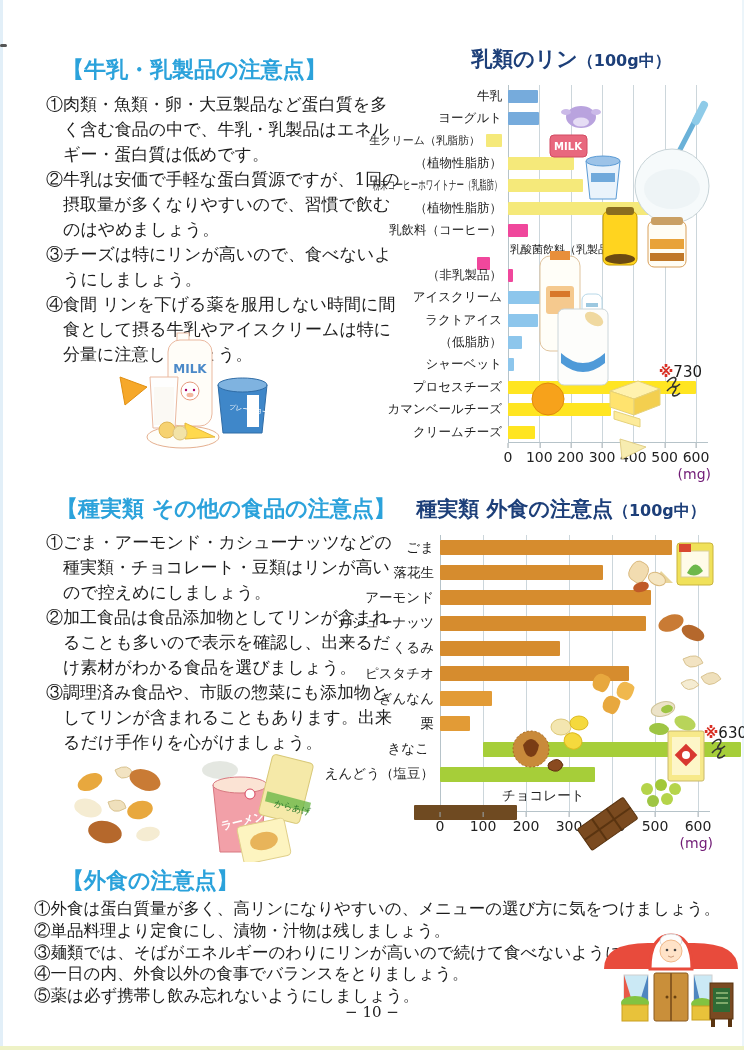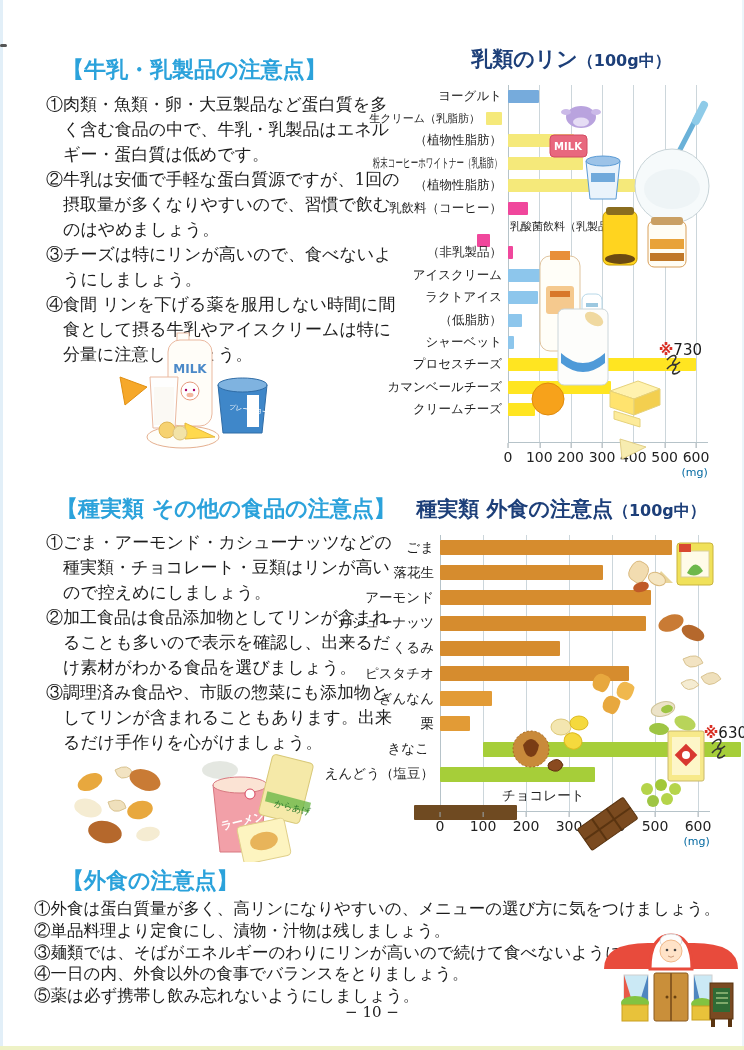--- a/index.html
+++ b/index.html
@@ -41,21 +41,21 @@
   .clabel span{white-space:nowrap;}
   #chart2 .clabel{font-size:13.5px;}
   .ctrack{position:relative;height:100%;display:flex;align-items:center;}
   .cbar{border-radius:1px;}
   .cnote{position:absolute;top:-13px;right:-6px;font-size:15px;color:#1a1a1a;white-space:nowrap;}
   .cnote .mark{color:#d93025;font-weight:bold;}
   .cbreak{position:absolute;right:12px;top:50%;margin-top:-13px;}
   .axis{position:relative;height:42px;margin-top:1px;}
   .tick{position:absolute;top:5px;transform:translateX(-50%);font-size:14px;color:#222;}
   .tick::before{content:"";position:absolute;top:-6px;left:50%;width:1px;height:5px;background:#9aa7ad;}
-  .unit{position:absolute;top:22px;transform:translateX(-55%);font-size:11px;color:#0369a1;}
+  .unit{position:absolute;top:22px;transform:translateX(-55%);font-size:14px;color:#701a75;}
 
   .overlay{position:absolute;left:0;top:0;pointer-events:none;}
   .illust{position:absolute;}
 </style>
 </head>
 <body>
 
 <div class="page">
   <div class="edge-left"></div>
   <div class="edge-right"></div>
@@ -103,20 +103,28 @@
     <div class="chart-title"><span>乳類のリン</span><span class="suffix">（100g中）</span></div>
     <div class="plot" style="height: 358.4px;">
         <div class="gridline axisline" style="left: 110px;"></div>
         <div class="gridline" style="left: 141.333px;"></div>
         <div class="gridline" style="left: 172.667px;"></div>
         <div class="gridline" style="left: 204px;"></div>
         <div class="gridline" style="left: 235.333px;"></div>
         <div class="gridline" style="left: 266.667px;"></div>
         <div class="gridline" style="left: 298px;"></div>
         <div class="baseline" style="left: 110px; width: 200px;"></div>
+        <div class="crow" style="height: 22.4px;">
+          <div class="clabel" style="width: 110px;">
+            <span>牛乳</span>
+          </div>
+          <div class="ctrack" style="width: 188px;">
+            <div class="cbar" style="height: 13px; width: 29.7667px; background: rgb(118, 171, 220);"></div>
+          </div>
+        </div>
         <div class="crow" style="height: 22.4px;">
           <div class="clabel" style="width: 110px;">
             <span>ヨーグルト</span>
           </div>
           <div class="ctrack" style="width: 188px;">
             <div class="cbar" style="height: 13px; width: 31.3333px; background: rgb(118, 171, 220);"></div>
           </div>
         </div>
         <div class="crow" style="height: 22.4px;">
           <div class="clabel" style="width: 88px; padding-left: 40px;">

